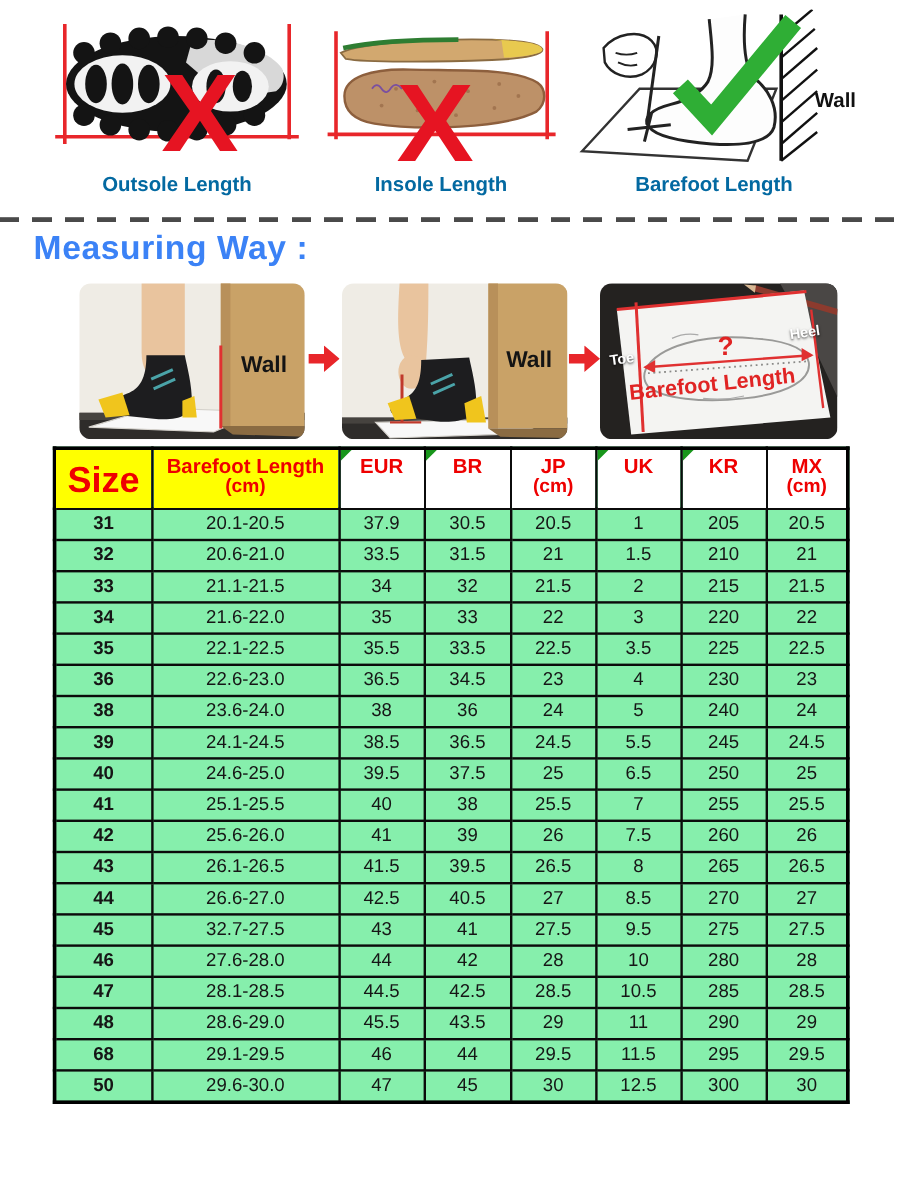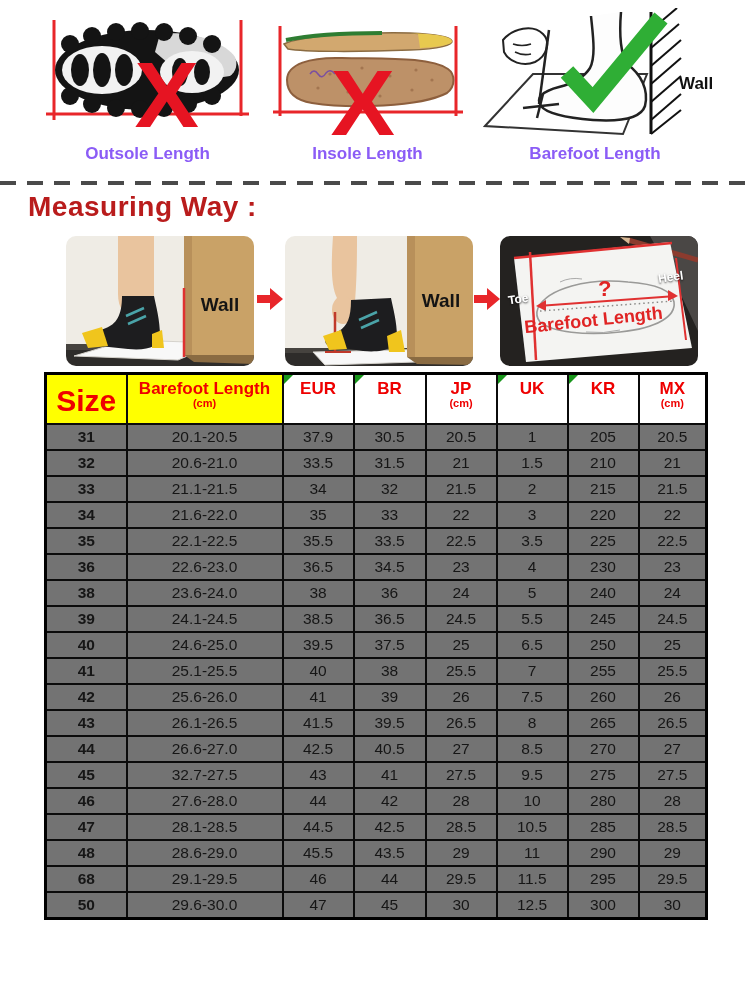--- a/index.html
+++ b/index.html
@@ -3,53 +3,53 @@
 <meta charset="utf-8">
 <style>
   * { margin:0; padding:0; box-sizing:border-box; }
   body { background:#ffffff; font-family:"Liberation Sans", sans-serif; }
   #stage { position:relative; width:750px; height:1000px; background:#fff; overflow:hidden; }
 
   
   .fig { position:absolute; }
   .fig svg { display:block; }
   .fig-label { position:absolute; left:0; right:0; bottom:0; text-align:center;
-               font-size:17px; font-weight:bold; color:#8b5cf6; }
+               font-size:17px; font-weight:bold; color:#0369a1; }
   .x-mark { position:absolute; font-size:92px; font-weight:bold; color:#e61422;
             line-height:0.9; transform:scaleX(1.05); letter-spacing:0; }
   .wall-label { position:absolute; font-weight:bold; color:#111; }
 
   
   .divider { position:absolute; left:0; top:181px; width:750px; height:4px;
     background:repeating-linear-gradient(90deg,#4a4a4a 0 16px,transparent 16px 27px); }
 
   
   .mw-heading { position:absolute; left:28px; top:191px; font-size:28px; font-weight:800;
-                color:#b91c1c; letter-spacing:0.5px; }
+                color:#3b82f6; letter-spacing:0.5px; }
   .photo { position:absolute; top:236px; height:130px; border-radius:10px; overflow:hidden; }
   .photo svg { display:block; }
   .photo .overlay { position:absolute; }
   .arrow { position:absolute; top:288px; }
 
   .ph-wall { font-size:19px; font-weight:bold; color:#141414; text-align:center; }
   .ph-toe, .ph-heel { font-size:12px; font-weight:bold; color:#fff;
                       text-shadow:0 1px 2px rgba(0,0,0,.7); }
   .ph-question { font-size:22px; font-weight:bold; color:#e02424; }
   .ph-caption { font-size:18px; font-weight:800; color:#e02424; white-space:nowrap; }
 
   
   .size-table-wrap { position:absolute; left:44px; top:372px; }
   table { border-collapse:collapse; table-layout:fixed; width:661px;
-          border:3px solid #000; background:#737373; }
+          border:3px solid #000; background:#86efac; }
   th, td { border:2px solid #0b0b0b; text-align:center; padding:0; overflow:hidden; }
   thead th { position:relative; height:50px; vertical-align:top; padding-top:4px;
              color:#ee0000; font-weight:bold; font-size:17px; background:#fff; }
   thead th.yellow { background:#ffff00; }
   thead th.size-h .h-title { font-size:30px; line-height:44px; }
-  .h-sub { font-size:11px; font-weight:bold; margin-top:-2px; }
+  .h-sub { font-size:16px; font-weight:bold; margin-top:-2px; }
   .corner-marker { position:absolute; top:0; left:0; width:0; height:0;
                    border-top:9px solid #18961b; border-right:9px solid transparent; }
   tbody td { height:24px; font-size:15.5px; color:#161616; line-height:24px; }
   tbody td.col-size { font-weight:bold; }
 </style>
 </head>
 <body>
 
 <div id="stage">
 

